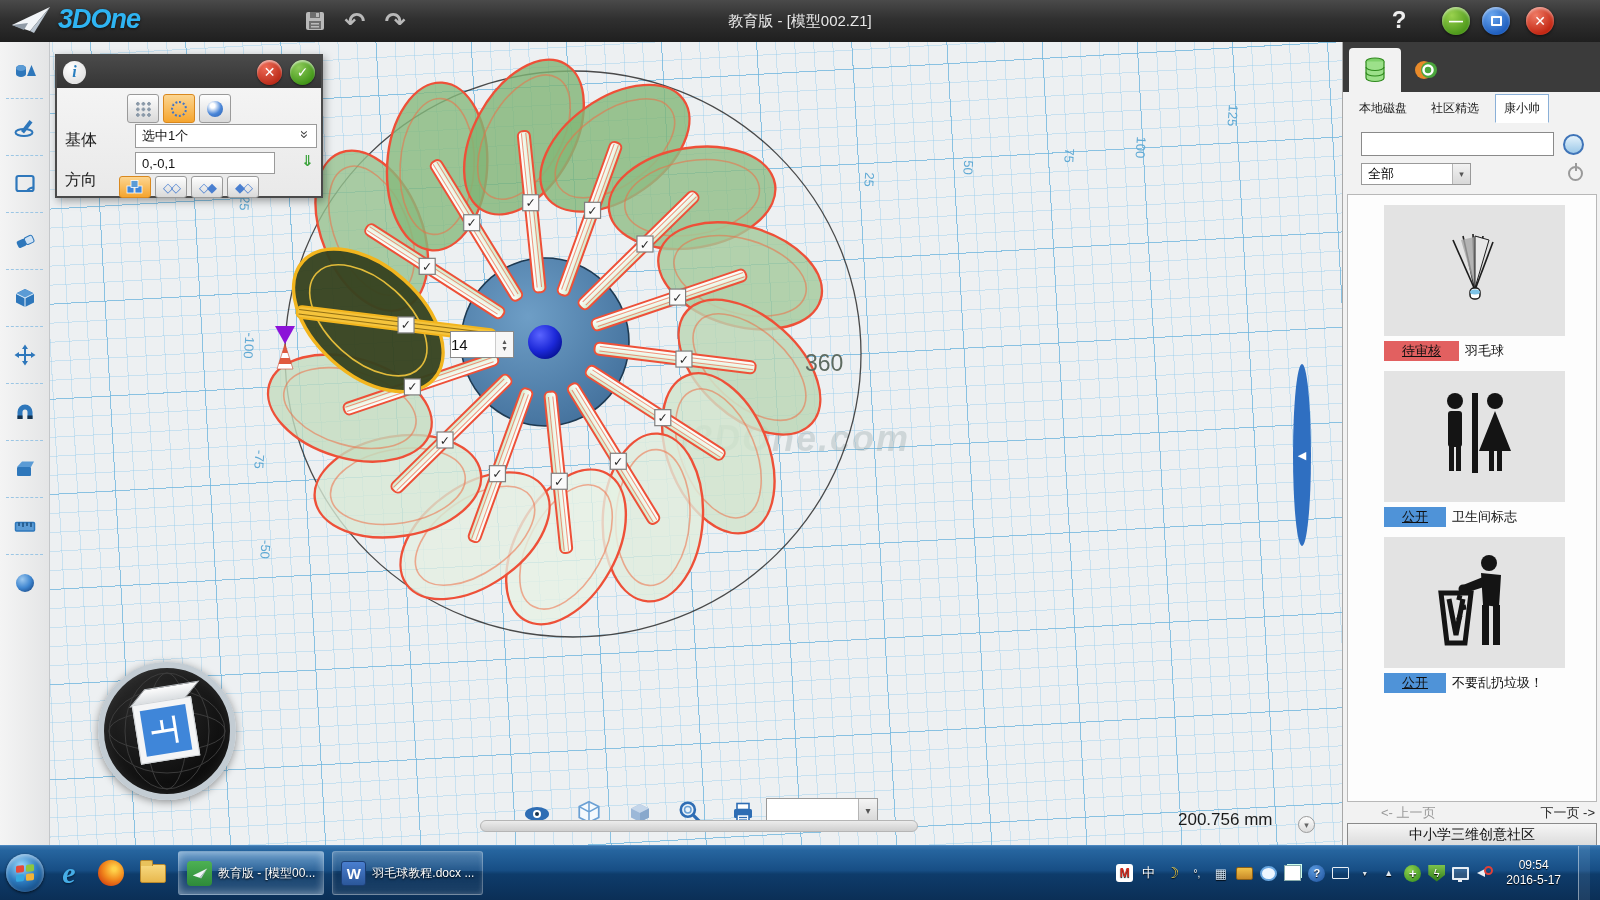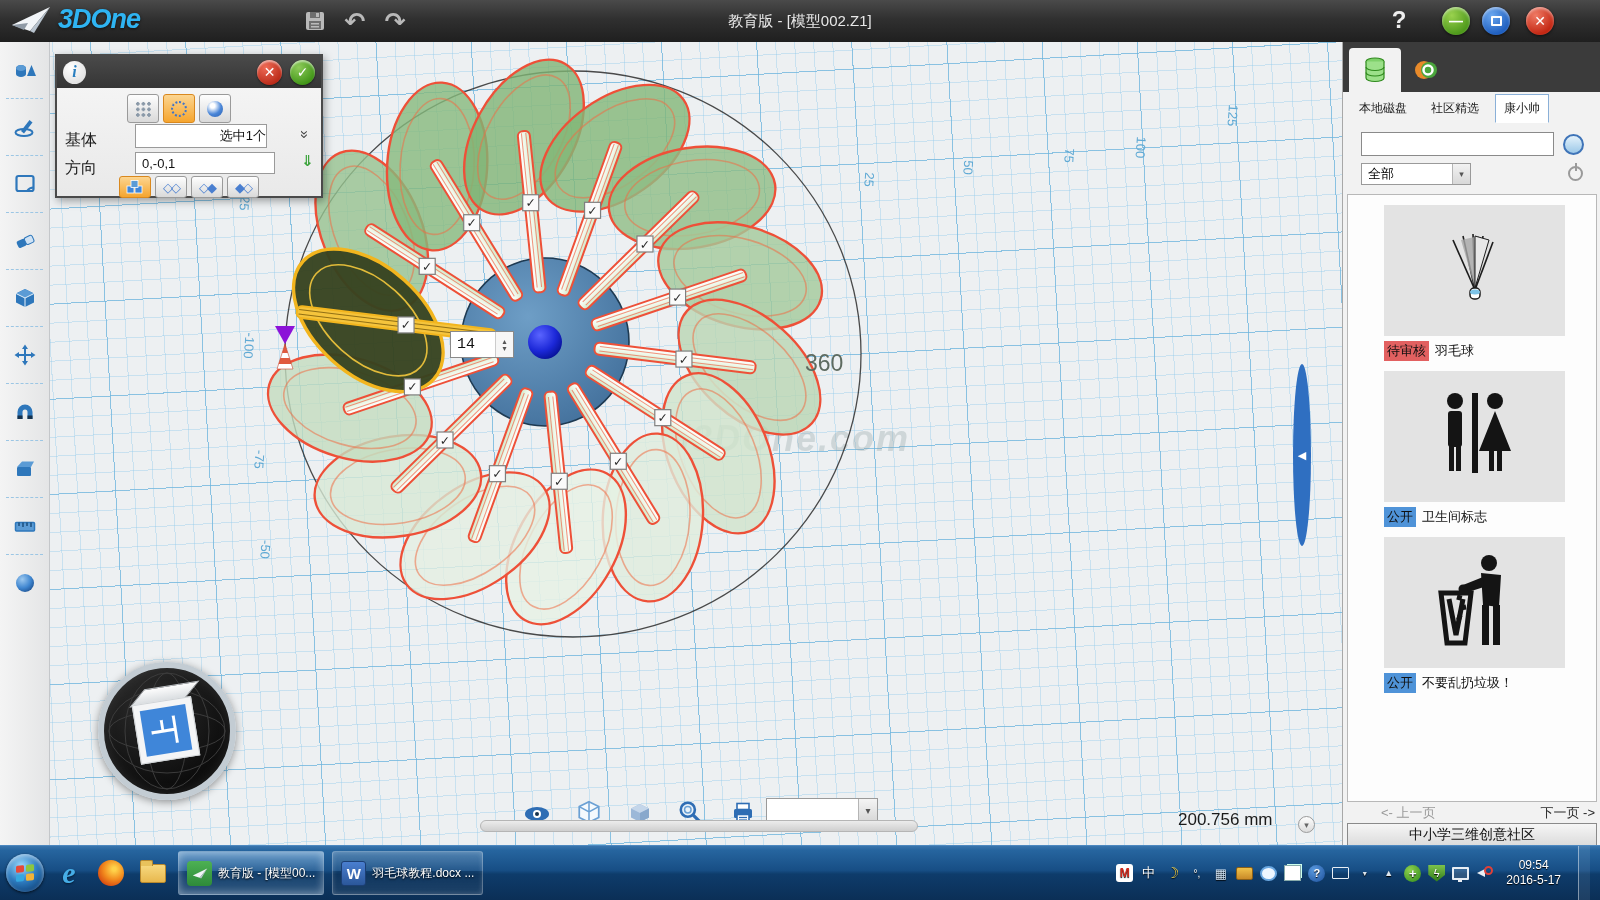--- a/index.html
+++ b/index.html
@@ -41,22 +41,22 @@
       repeating-linear-gradient(90deg, rgba(140,200,235,.38) 0 1px, transparent 1px 19px),
       repeating-linear-gradient(0deg,  rgba(140,200,235,.38) 0 1px, transparent 1px 19px); }
   .axis-label { position:absolute; color:#5fa9d4; font-size:13px; transform:rotate(94deg); }
   #watermark { position:absolute; left:630px; top:376px; font-size:36px; font-style:italic; font-weight:bold;
     color:rgba(150,165,170,.35); letter-spacing:2px; }
   #angle-label { position:absolute; left:755px; top:308px; font-size:23px; color:#5e6b60; }
   #model-svg { position:absolute; left:145px; top:-50px; }
 
   .spinner { position:absolute; width:64px; height:27px; background:#fff; border:1px solid #8a8a8a;
     display:flex; align-items:stretch; }
-  .spinner input { flex:1; width:36px; border:none; outline:none; font-size:15px; padding-left:6px;
-    font-family:Liberation Mono, monospace; color:#111; }
+  .spinner input { flex:1; width:36px; border:none; outline:none; font-size:15px; 
+    font-family:Liberation Sans, sans-serif; color:#111; }
   .spin-btns { width:18px; border-left:1px solid #ccc; display:flex; flex-direction:column;
     align-items:center; justify-content:center; color:#555; font-size:8px; line-height:7px; background:#f6f6f6; }
 
   
   #dialog { position:absolute; left:5px; top:12px; width:268px; height:144px; border:2px solid #4a4a4a;
     background:linear-gradient(#f7f7f7,#e9e9e9); box-shadow:2px 3px 8px rgba(0,0,0,.35); }
   #dlg-header { height:32px; background:linear-gradient(#4a4a4a,#353535); display:flex; align-items:center; padding:0 6px; }
   #dlg-info { width:23px; height:23px; border-radius:50%; background:radial-gradient(circle at 35% 30%,#ffffff,#d8d8d8);
     color:#2a7fc0; font-weight:bold; font-style:italic; font-family:"Liberation Serif",serif; font-size:16px;
     display:flex; align-items:center; justify-content:center; }
@@ -127,21 +127,21 @@
     border-left:1px solid #b5b5b5; display:flex; align-items:center; justify-content:center; font-size:9px; color:#555; }
   #power-icon { position:absolute; left:225px; top:124px; width:15px; height:15px; border:2px solid #9a9a9a;
     border-radius:50%; }
   #power-icon:before { content:""; position:absolute; left:4.5px; top:-5px; width:2px; height:8px; background:#9a9a9a; }
   #rp-list { position:absolute; left:4px; top:152px; width:250px; height:608px; background:#fdfdfd;
     border:1px solid #b8b8b8; overflow:hidden; }
   .card { margin-top:10px; }
   .card-img { width:181px; height:131px; margin:0 auto 0 36px; background:#e3e3e3; display:flex;
     align-items:center; justify-content:center; }
   .card-label { margin:5px 0 3px 36px; display:flex; align-items:center; gap:6px; font-size:13px; color:#111; }
-  .badge { padding:1px 3px; font-size:13px; color:#101010; }
+  .badge { padding:1px 18px; font-size:13px; color:#101010;text-decoration:underline; }
   .badge.review { background:#e26060; }
   .badge.public { background:#4f93d8; }
   #rp-pagination { position:absolute; left:16px; top:762px; width:258px; display:flex; justify-content:space-between;
     padding:0 22px; font-size:13px; }
   #rp-prev { color:#9a9a9a; }
   #rp-next { color:#2a2a2a; }
   #rp-community { position:absolute; left:4px; top:781px; width:250px; height:23px; border:1px solid #8a8a8a;
     background:linear-gradient(#f6f6f6,#dcdcdc); font-size:14px; color:#111; display:flex;
     align-items:center; justify-content:center; }
 
@@ -566,24 +566,24 @@
         <span class="dots-grid"></span>
       </div>
       <div class="dlg-btn sel" style="left:106px;top:38px;">
         <span class="dots-circle"></span>
       </div>
       <div class="dlg-btn" style="left:142px;top:38px;">
         <span class="ball"></span>
       </div>
 
       <span class="dlg-label" style="top:74px;">基体</span>
-      <input class="dlg-input" style="left: 78px; top: 68px; width: 132px; text-align: right;" value="选中1个">
+      <input class="dlg-input" style="left: 78px; top: 68px; width: 182px;" value="选中1个">
       <span class="dlg-side-ic" style="left:244px;top:70px;transform:rotate(90deg);">»</span>
 
-      <span class="dlg-label" style="top:102px;">方向</span>
+      <span class="dlg-label" style="top:114px;">方向</span>
       <input class="dlg-input" style="left: 78px; top: 96px; width: 140px; height: 22px;" value="0,-0,1">
       <span class="dlg-side-ic" style="left:244px;top:96px;color:#3aa33a;font-weight:bold;">⇓</span>
 
       <div class="dlg-btn sel" style="left:62px;top:120px;height:22px;">
         <svg width="18" height="14" viewBox="0 0 18 14">
           <rect x="1" y="6" width="7" height="7" fill="#3f86d9" stroke="#fff" stroke-width="0.8"></rect>
           <rect x="9" y="6" width="7" height="7" fill="#3f86d9" stroke="#fff" stroke-width="0.8"></rect>
           <rect x="5" y="0.5" width="7" height="7" fill="#5b9bd5" stroke="#fff" stroke-width="0.8"></rect>
         </svg>
       </div>

